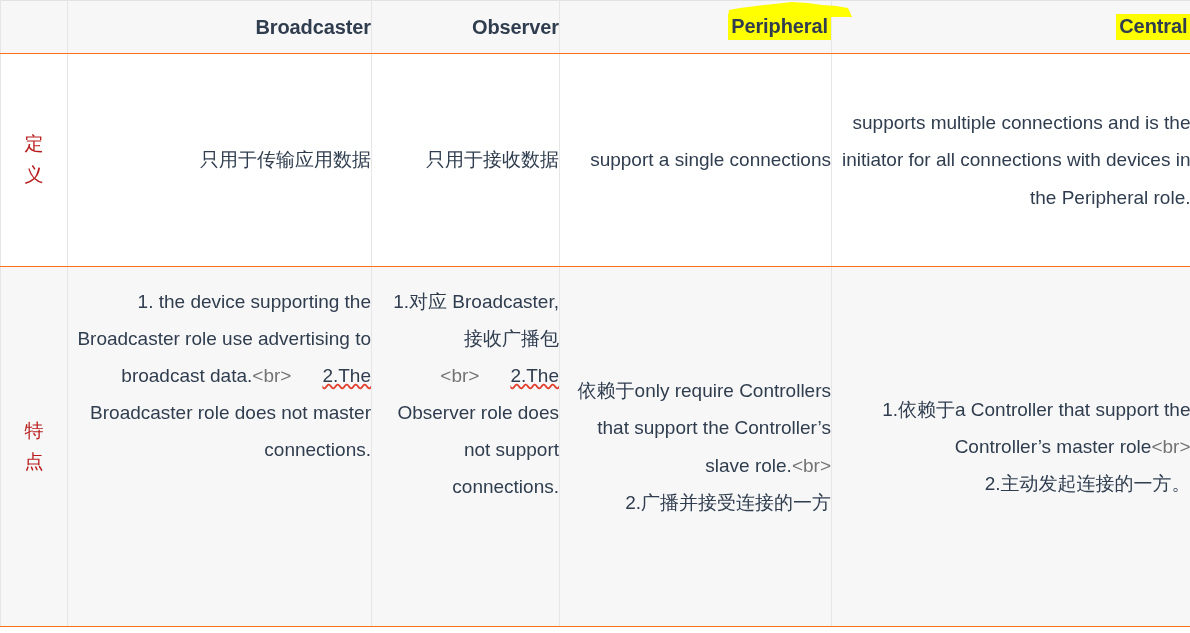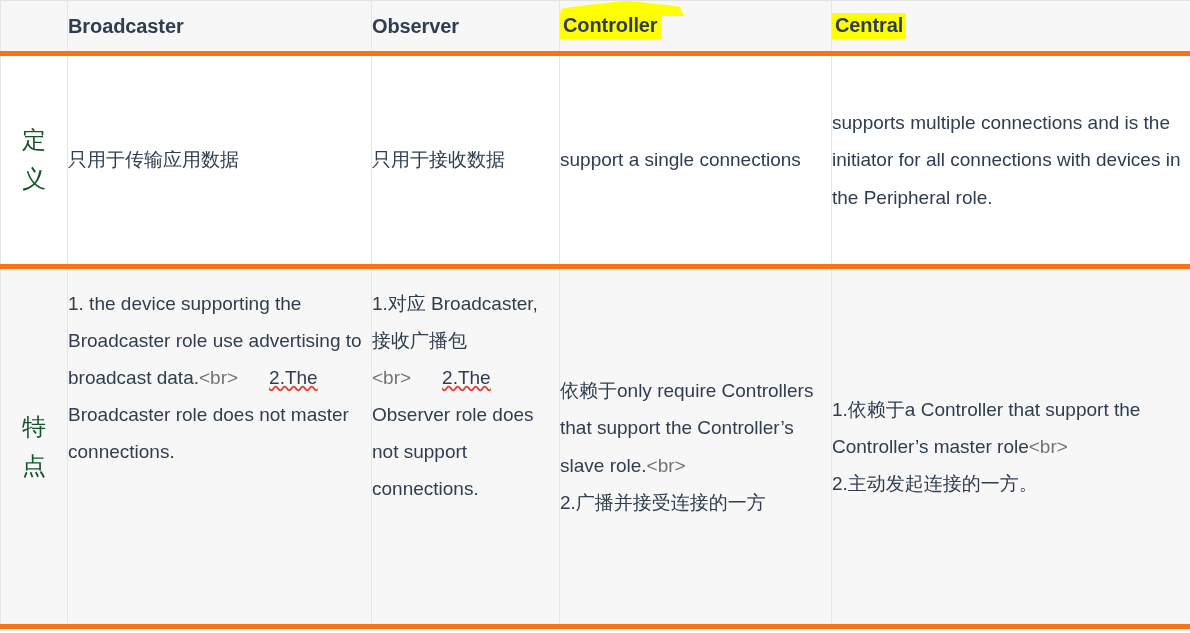--- a/index.html
+++ b/index.html
@@ -30,23 +30,23 @@
 
   col.c-label  { width: 67px; }
   col.c-broad  { width: 304px; }
   col.c-obs    { width: 188px; }
   col.c-peri   { width: 272px; }
   col.c-centr  { width: 359px; }
 
   table.cmp th,
   table.cmp td {
     border-right: 1px solid #e6e6e6;
-    border-bottom: 5px solid #f97316;
+    border-bottom: 1px solid #f97316;
     vertical-align: middle;
-    text-align: left;
+    text-align: right;
     padding: 0;
   }
   table.cmp th:first-child,
   table.cmp td:first-child {
     border-left: 1px solid #e6e6e6;
   }
   table.cmp th:last-child,
   table.cmp td:last-child {
     border-right: none;
   }
@@ -79,23 +79,23 @@
     pointer-events: none;
   }
 
   
   tbody tr.row-def  { background: #ffffff; height: 213px; }
   tbody tr.row-feat { background: #f7f7f7; height: 360px; }
 
   td.rowlabel {
     text-align: center;
     vertical-align: middle;
-    font-size: 24px;
+    font-size: 19px;
     line-height: 1.62;
-    color: #14532d;
+    color: #b91c1c;
   }
   td.rowlabel .stack {
     display: block;
     width: 1em;
     margin: 0 auto;
     word-break: break-all;
   }
 
   td.cell {
     padding: 0 18px 0 19px;
@@ -135,21 +135,21 @@
         </th>
         <th class="th-pad">
           <span>Broadcaster</span>
         </th>
         <th class="th-pad">
           <span>Observer</span>
         </th>
         <th class="th-pad">
           <span class="hl"><svg class="swash" viewBox="0 0 128 16" preserveAspectRatio="none">
                 <path d="M2 16 L3 9 L14 7 L30 5 L48 3 L66 1 L82 2 L96 4 L110 5 L122 7 L126 16 Z" fill="#ffff00"></path>
-              </svg><span>Controller</span></span>
+              </svg><span>Peripheral</span></span>
         </th>
         <th class="th-pad">
           <span class="hl"><span>Central</span></span>
         </th>
       </tr>
     </thead>
 
     <tbody>
 
       <tr class="row-def">

